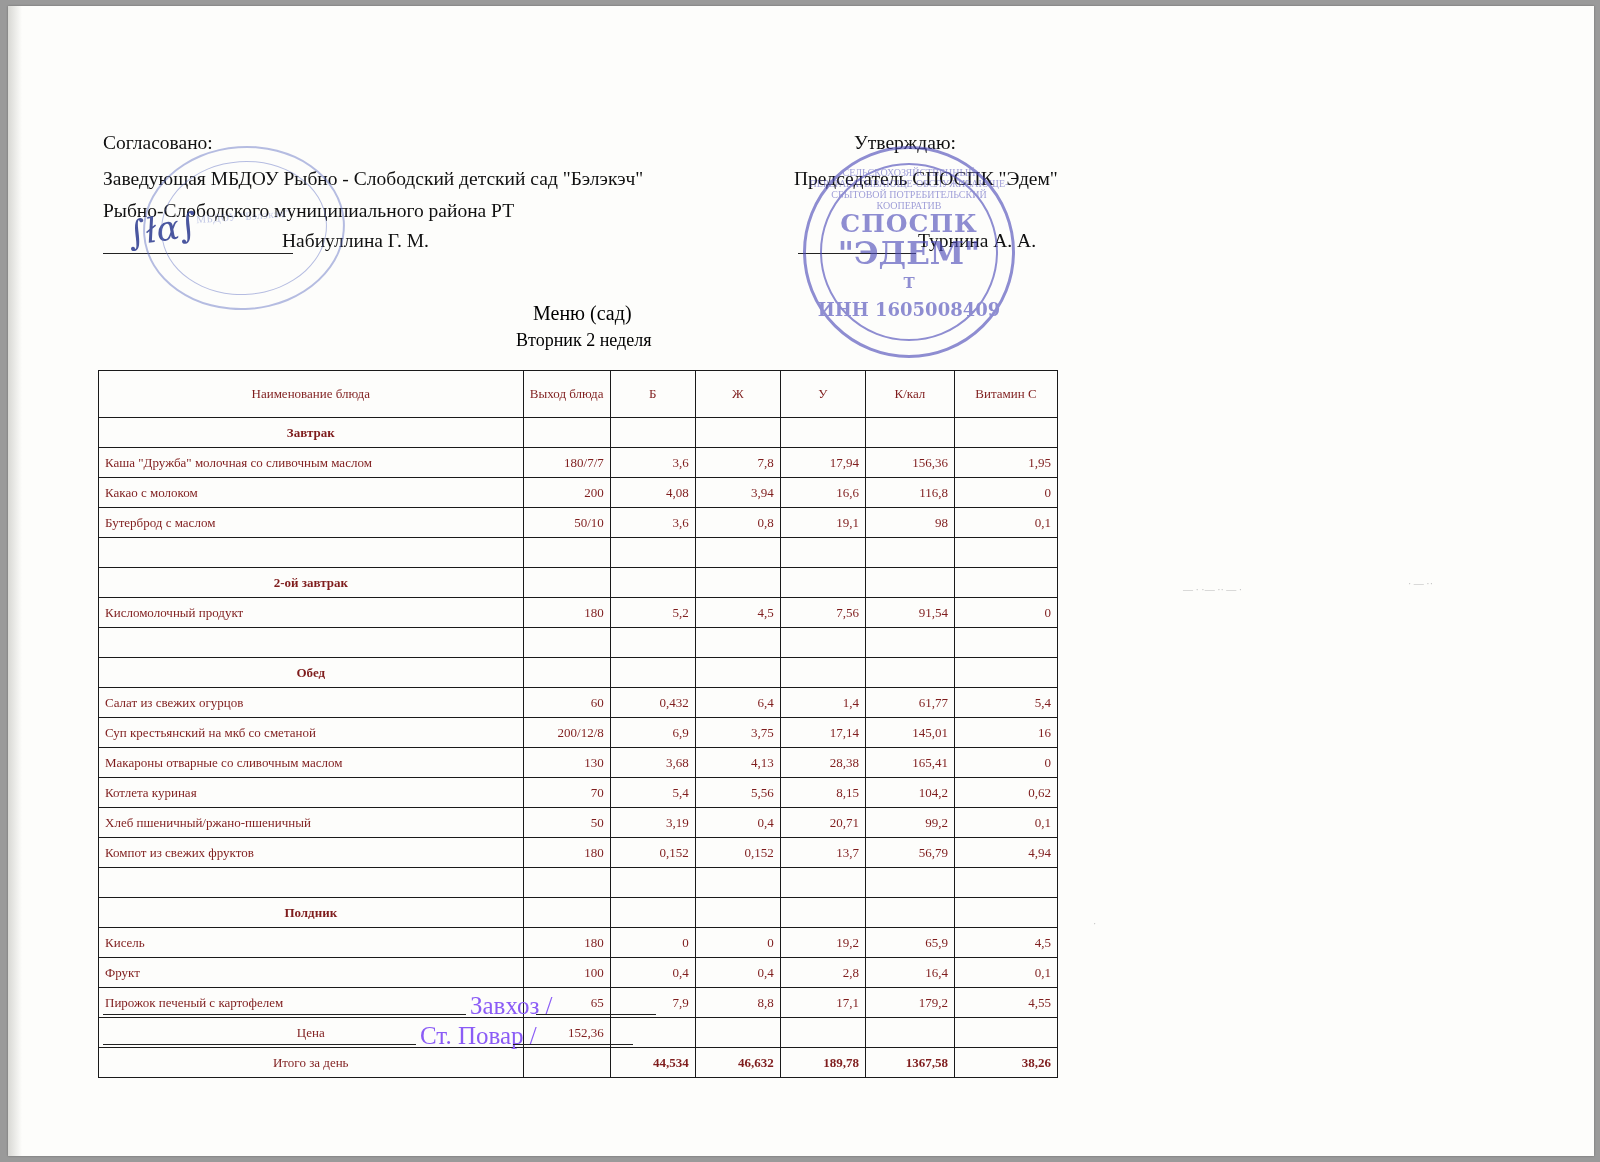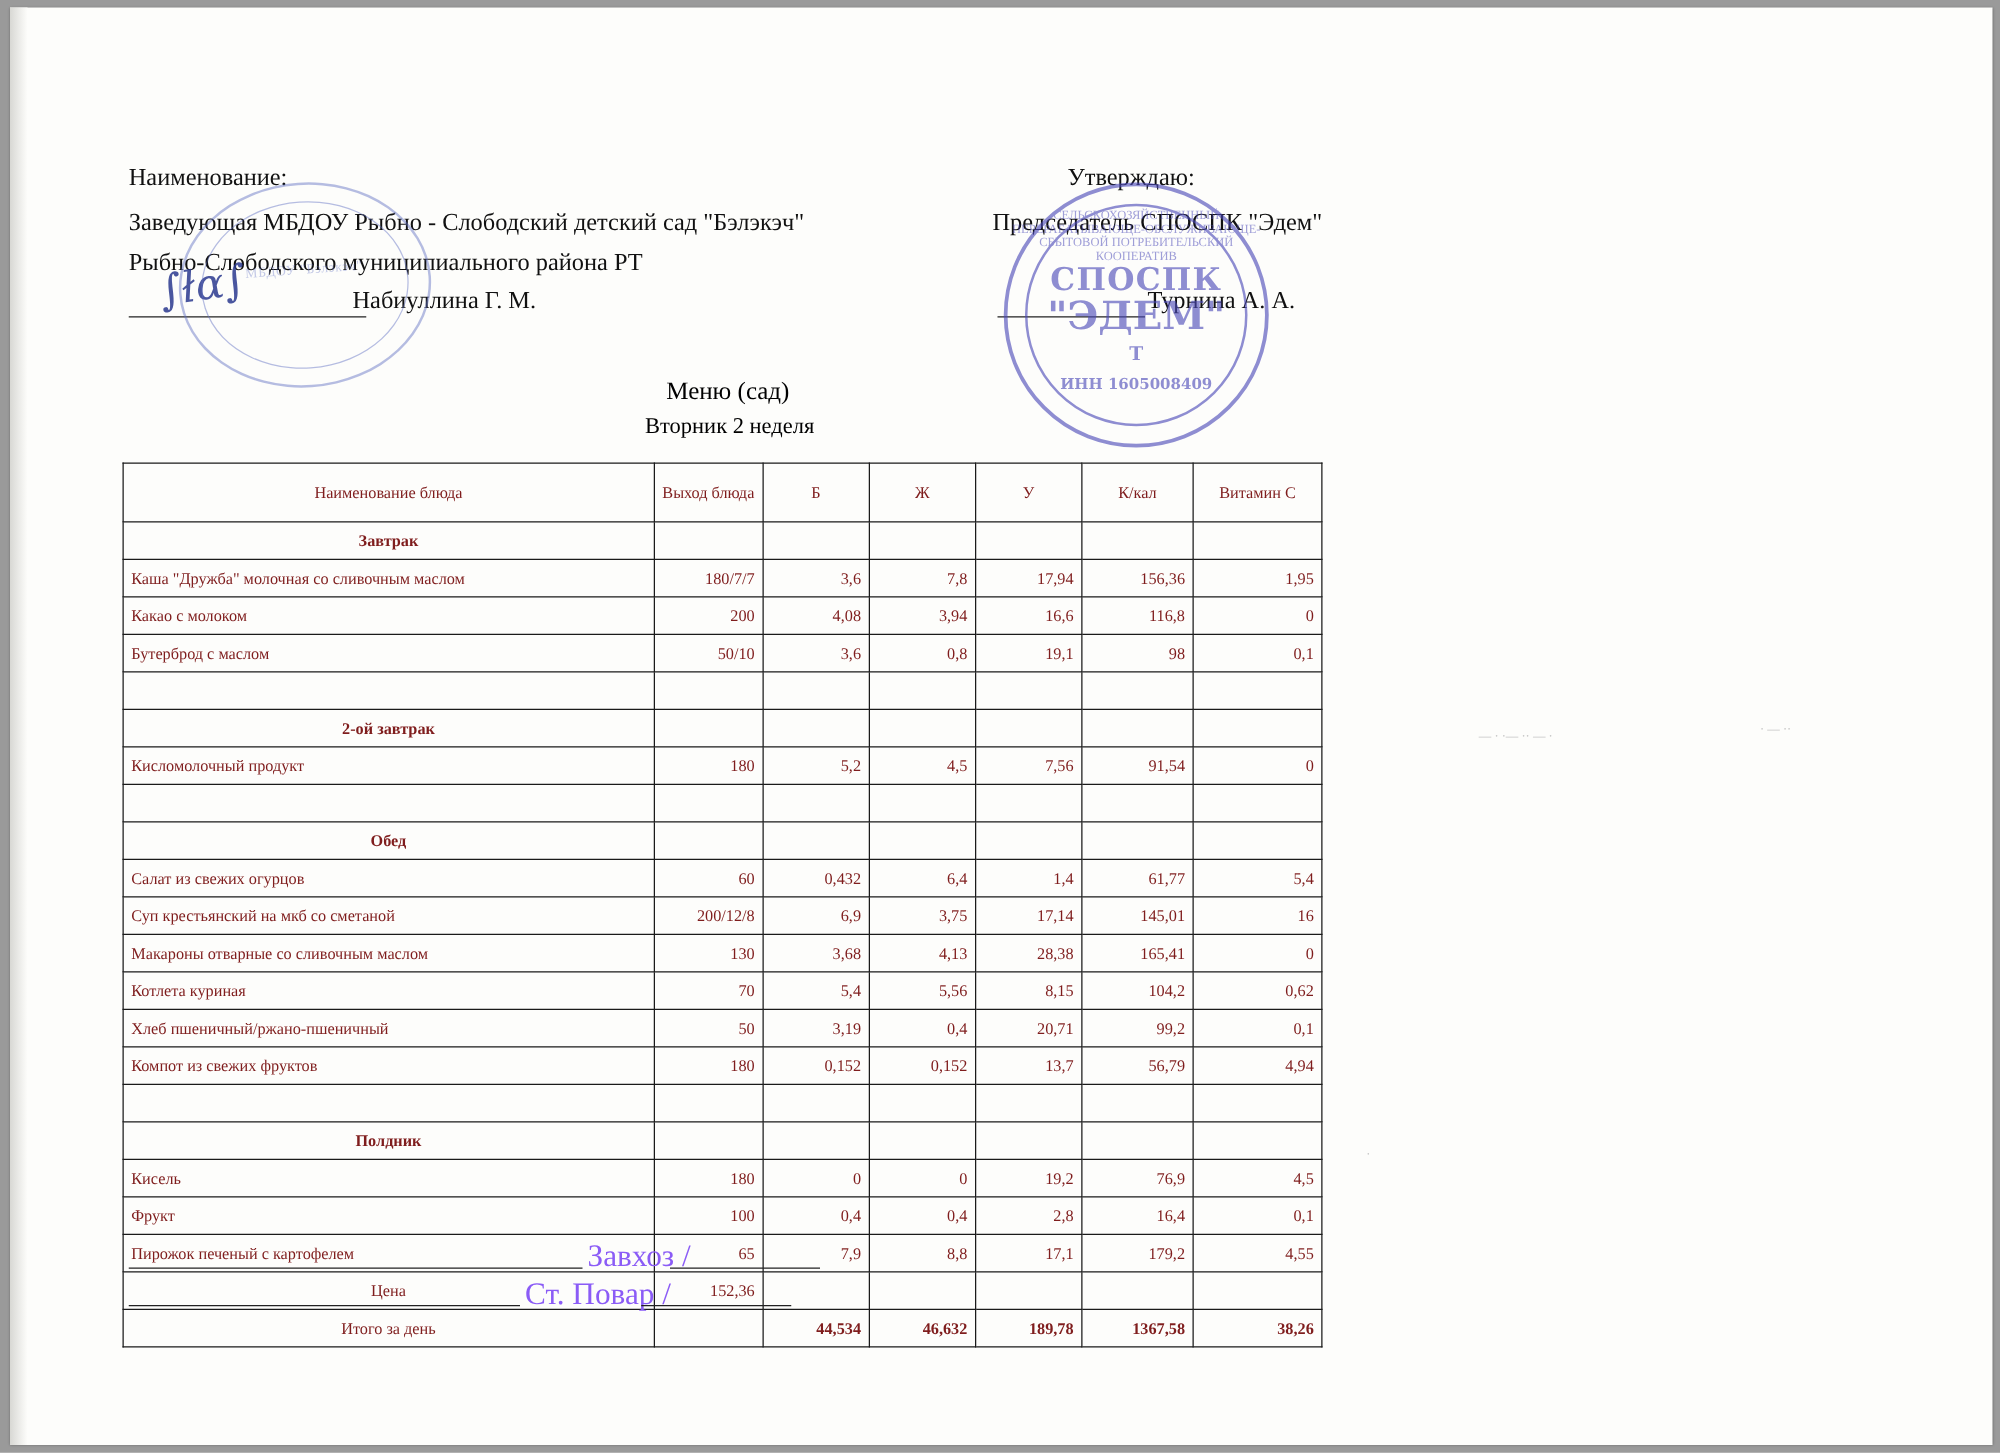--- a/index.html
+++ b/index.html
@@ -127,21 +127,21 @@
     left: 0; right: 0; top: 62px;
     text-align: center;
     color: #4b49b8;
     font-family: "DejaVu Serif", serif;
     font-weight: bold;
     line-height: 1.05;
   }
   .stamp-right-inner .l1 { font-size: 25px; letter-spacing: 1px; }
   .stamp-right-inner .l2 { font-size: 31px; }
   .stamp-right-inner .l3 { font-size: 15px; margin-top: 6px; }
-  .stamp-right-inner .l4 { font-size: 12px; margin-top: 9px; }
+  .stamp-right-inner .l4 { font-size: 18px; margin-top: 9px; }
   .stamp-arc {
     position: absolute;
     left: 0; right: 0; top: 18px;
     text-align: center;
     color: #4b49b8;
     font-size: 10px;
     opacity: 0.85;
   }
 
   
@@ -210,21 +210,21 @@
     font-size: 10px;
     pointer-events: none;
   }
 </style>
 </head>
 <body>
 
 <div class="page">
   <div class="sheet-edge"></div>
 
-  <div class="hdr hdr-left-1">Наименование:</div>
+  <div class="hdr hdr-left-1">Согласовано:</div>
   <div class="hdr hdr-left-2">Заведующая МБДОУ  Рыбно - Слободский детский сад "Бэлэкэч"</div>
   <div class="hdr hdr-left-3">Рыбно-Слободского  муниципиального района РТ</div>
   <div class="sig-line-left"></div>
   <div class="hdr hdr-left-4">Набиуллина Г. М.</div>
 
   <div class="hdr hdr-right-1">Утверждаю:</div>
   <div class="hdr hdr-right-2">Председатель СПОСПК "Эдем"</div>
   <div class="sig-line-right"></div>
   <div class="hdr hdr-right-3">Турнина А. А.</div>
 
@@ -421,21 +421,21 @@
           <td class="num"></td>
           <td class="num"></td>
           <td class="num"></td>
         </tr>
         <tr>
           <td class="name">Кисель</td>
           <td class="num">180</td>
           <td class="num">0</td>
           <td class="num">0</td>
           <td class="num">19,2</td>
-          <td class="num">76,9</td>
+          <td class="num">65,9</td>
           <td class="num">4,5</td>
         </tr>
         <tr>
           <td class="name">Фрукт</td>
           <td class="num">100</td>
           <td class="num">0,4</td>
           <td class="num">0,4</td>
           <td class="num">2,8</td>
           <td class="num">16,4</td>
           <td class="num">0,1</td>

